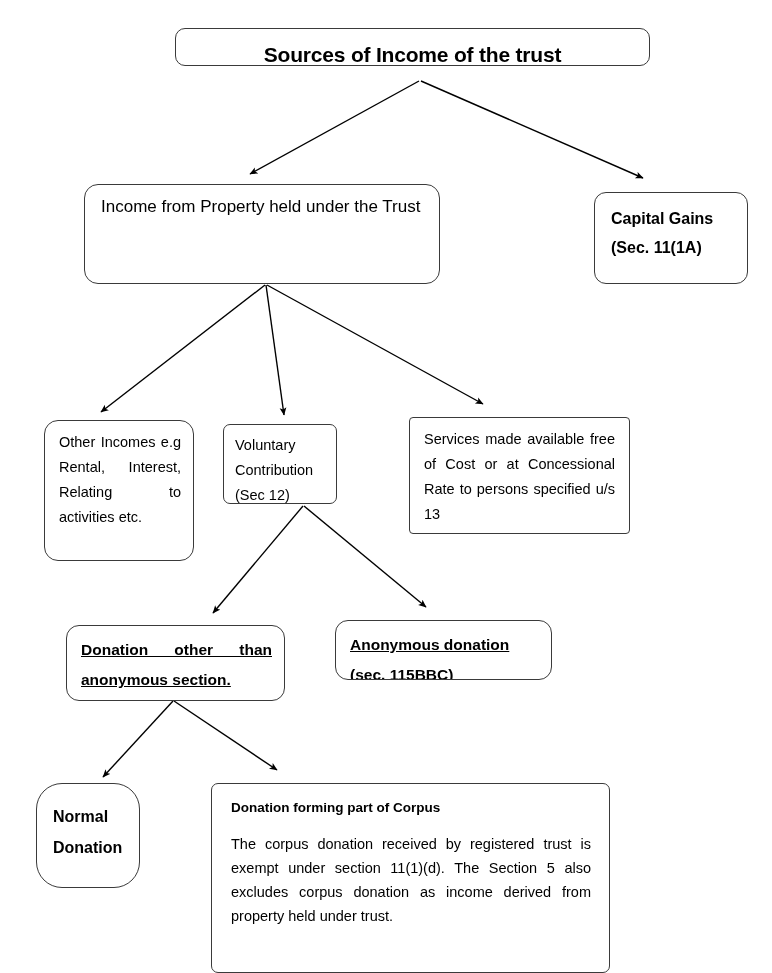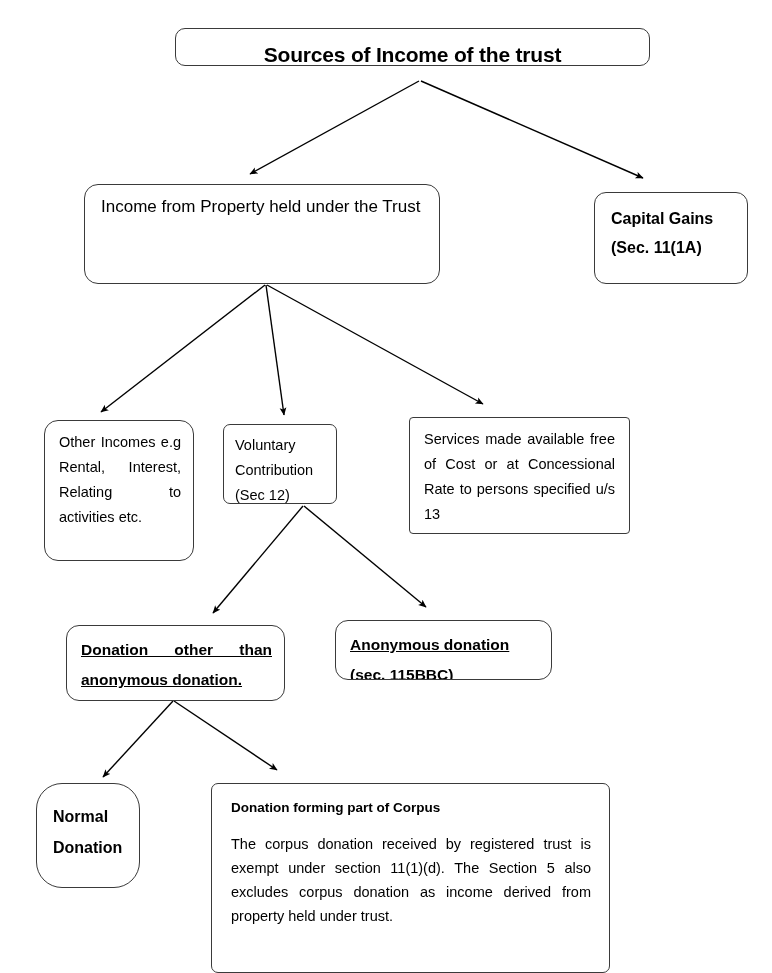--- a/index.html
+++ b/index.html
@@ -230,21 +230,21 @@
 
   <div class="node" id="node-voluntary">
     <span class="txt">Voluntary Contribution (Sec 12)</span>
   </div>
 
   <div class="node" id="node-services">
     <span class="txt">Services made available free of Cost or at Concessional Rate to persons specified u/s 13</span>
   </div>
 
   <div class="node" id="node-donation-other">
-    <span class="txt">Donation other than anonymous donation.</span>
+    <span class="txt">Donation other than anonymous section.</span>
   </div>
 
   <div class="node" id="node-anonymous">
     <span class="txt">Anonymous donation (sec. 115BBC)</span>
   </div>
 
   <div class="node" id="node-normal">
     <span class="txt">Normal Donation</span>
   </div>
 

